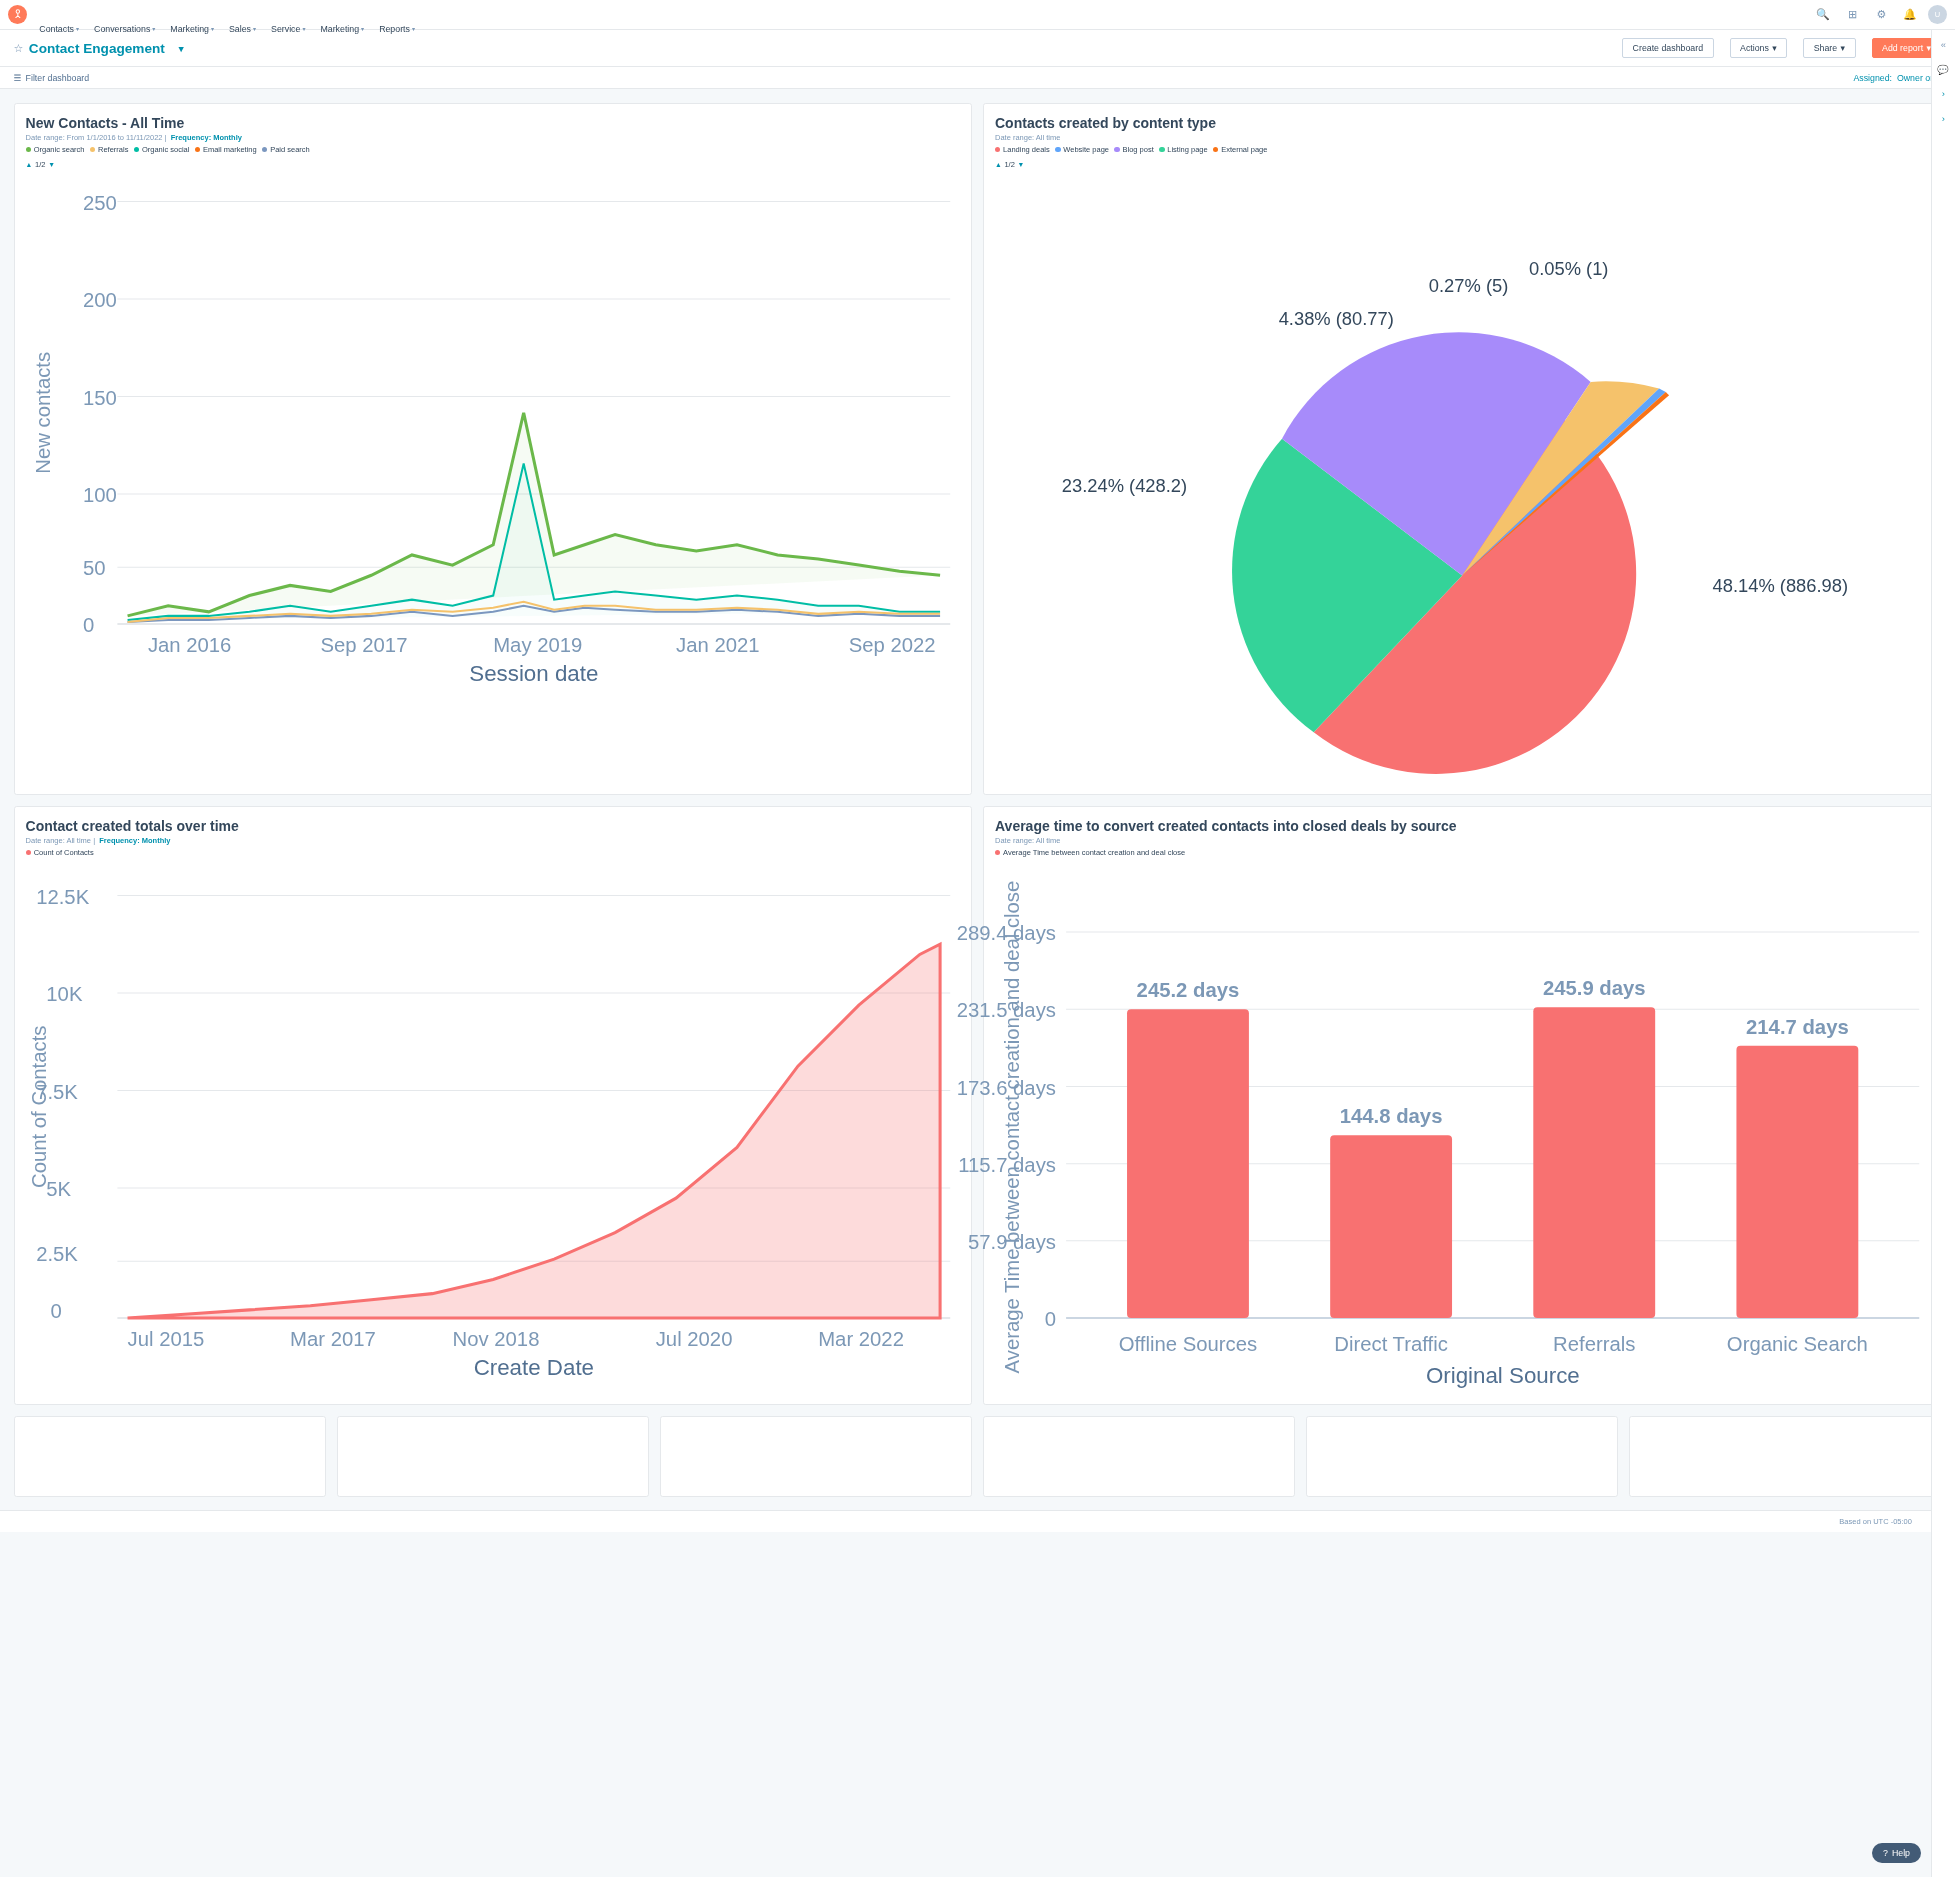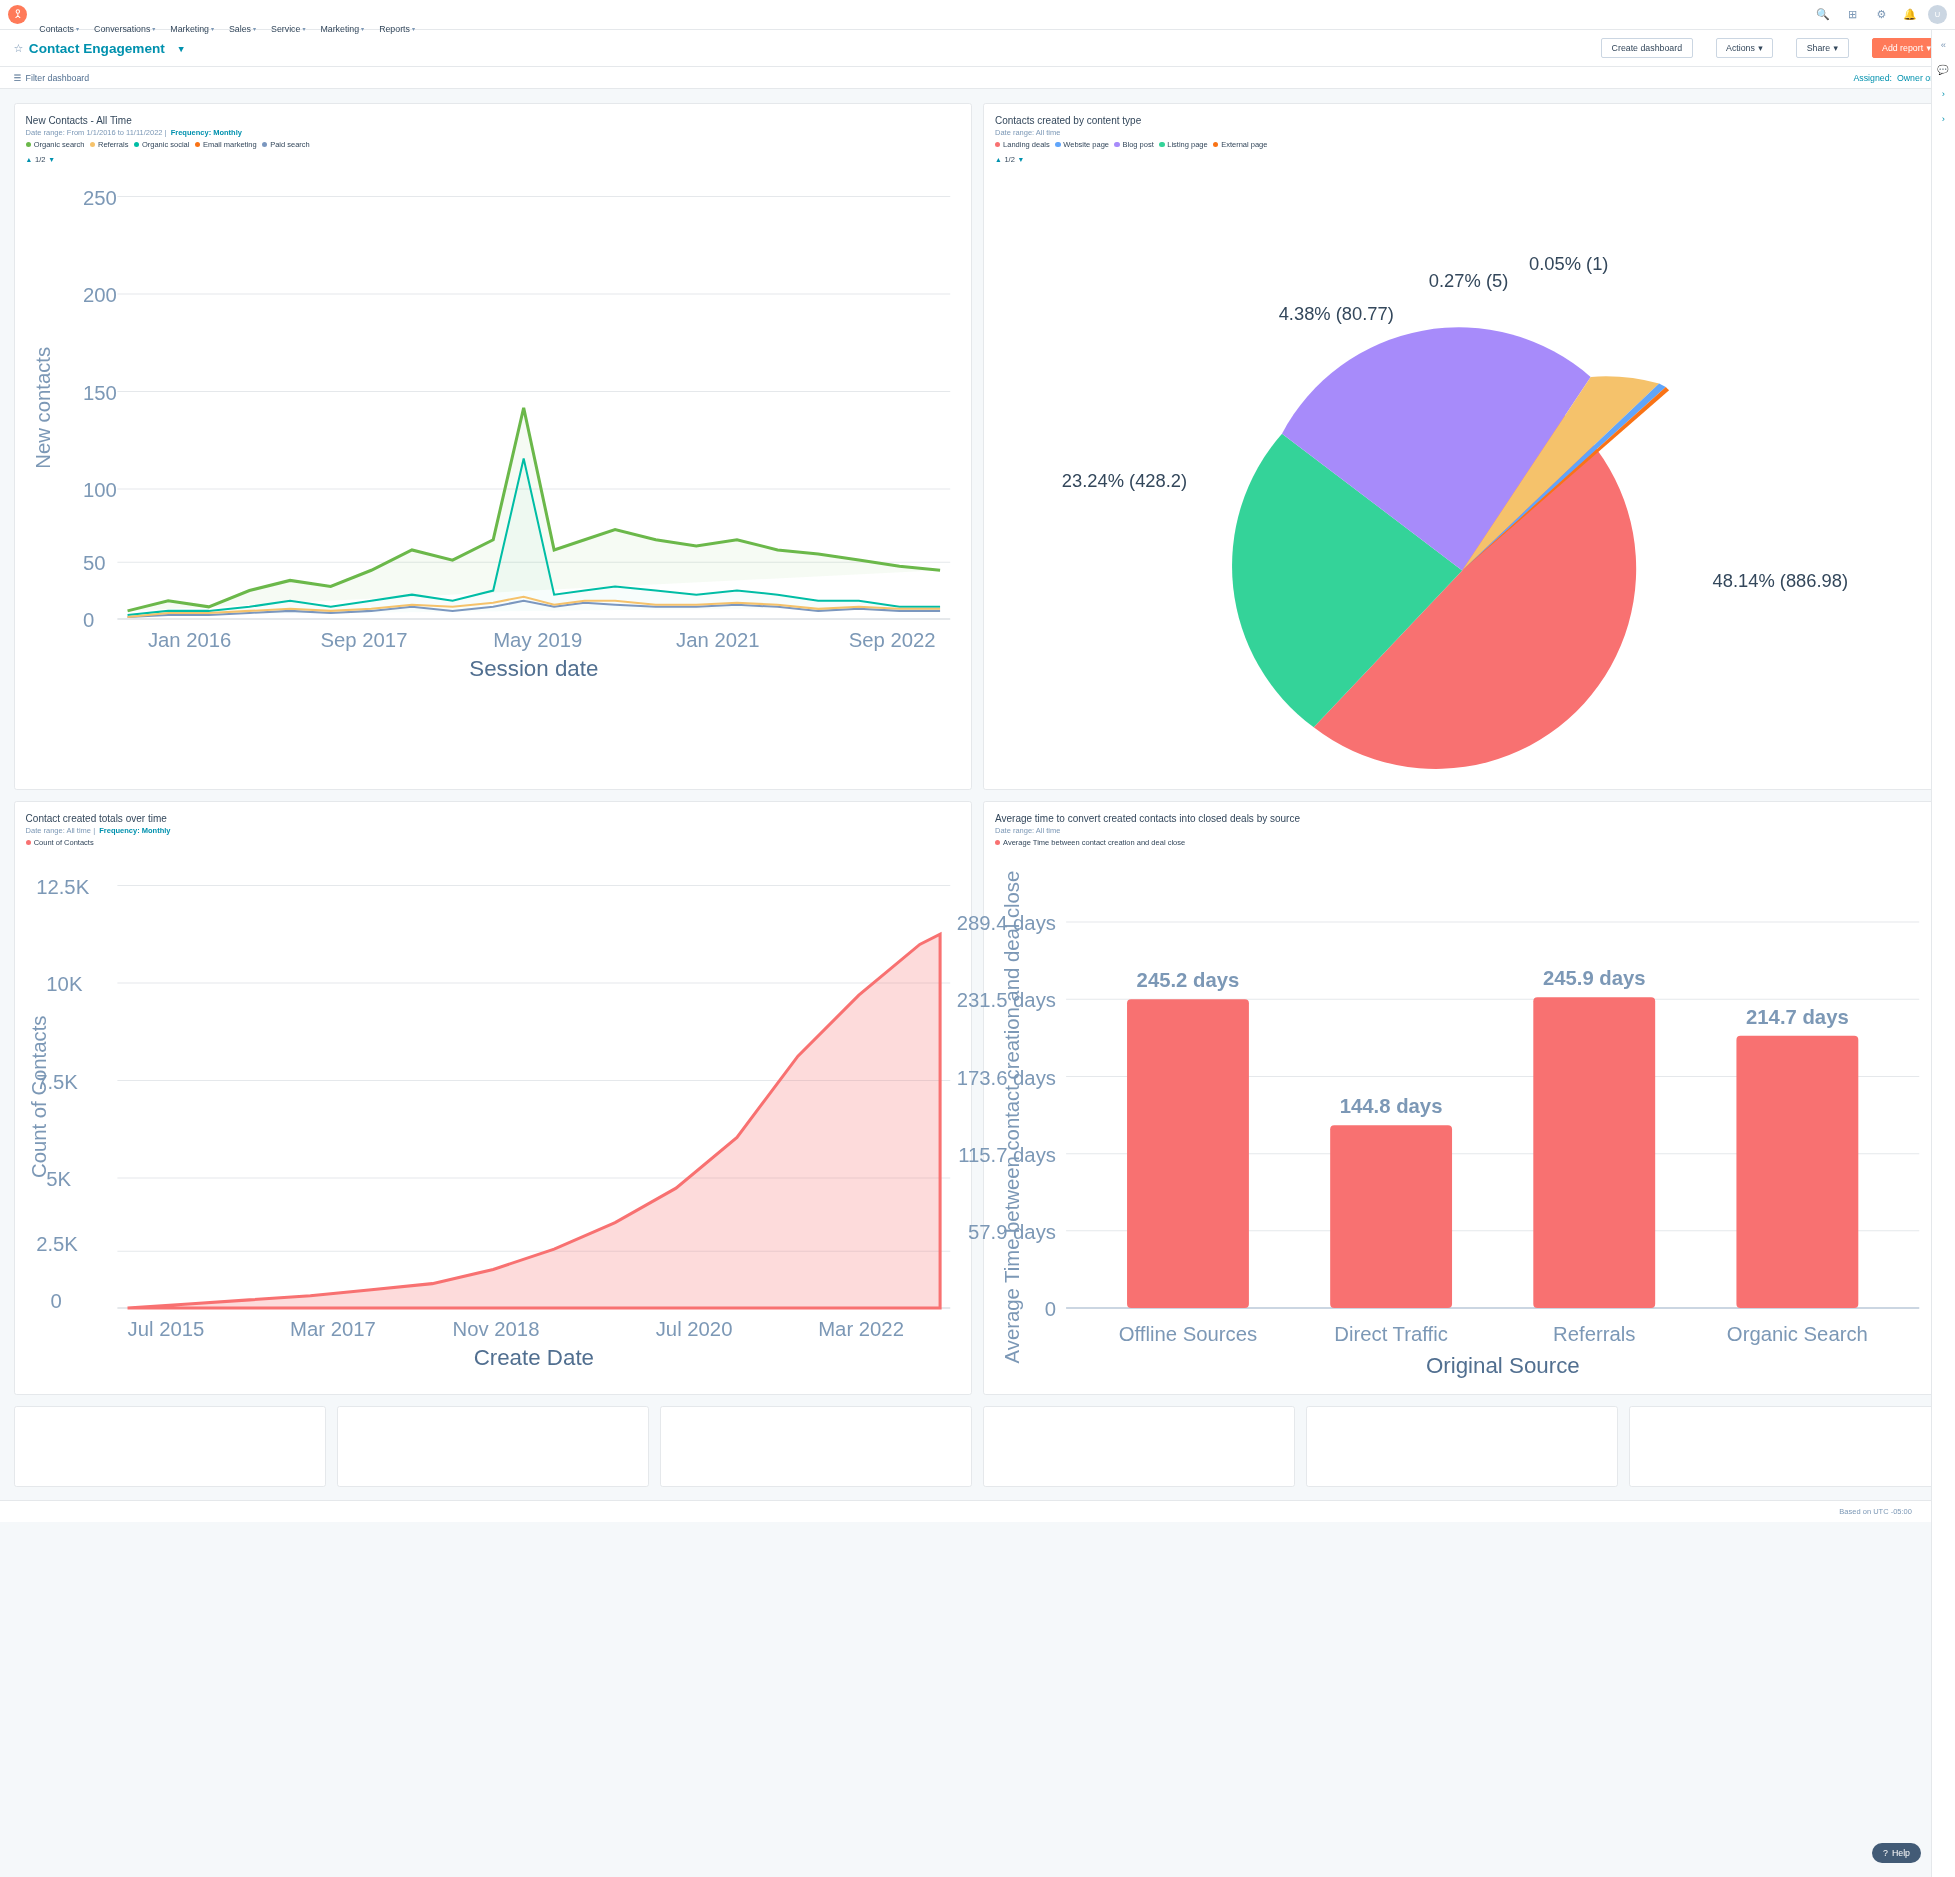--- a/index.html
+++ b/index.html
@@ -15,36 +15,36 @@
     .nav-actions { display: flex; align-items: center; gap: 6.8px; }
     .nav-icon { width: 22px; height: 22px; display: flex; align-items: center; justify-content: center; cursor: pointer; color: #7c98b6; border-radius: 2px; font-size: 11px; }
     .nav-avatar { width: 19px; height: 19px; border-radius: 50%; background: #cbd6e2; cursor: pointer; overflow: hidden; display: flex; align-items: center; justify-content: center; font-size: 7.5px; color: #fff; }
 
     
     .header { background: #fff; border-bottom: 0.7px solid #e5e8eb; padding: 8.1px 13.6px; display: flex; align-items: center; justify-content: space-between; }
     .header-left { display: flex; align-items: center; gap: 5.4px; }
     .star-icon { color: #7c98b6; font-size: 11px; cursor: pointer; }
     .dashboard-title { font-size: 13.6px; font-weight: 700; color: #0091ae; display: flex; align-items: center; gap: 14px; }
     .dashboard-title .dropdown-icon { font-size: 9.5px; color: #0091ae; }
-    .header-right { display: flex; gap: 23px; align-items: center; }
+    .header-right { display: flex; gap: 16px; align-items: center; }
     .btn { padding: 4.1px 9.5px; border-radius: 2px; font-size: 8.8px; cursor: pointer; display: flex; align-items: center; gap: 3.4px; font-weight: 500; }
     .btn-outline { border: 0.7px solid #cbd6e2; background: #fff; color: #33475b; }
     .btn-primary { background: #ff7a59; border: 0.7px solid #ff7a59; color: #fff; }
 
     
     .filter-bar { background: #fff; border-bottom: 0.7px solid #e5e8eb; padding: 5.4px 13.6px; display: flex; align-items: center; justify-content: space-between; }
     .filter-left { display: flex; align-items: center; gap: 4.1px; color: #516f90; font-size: 8.8px; cursor: pointer; }
     .filter-right { font-size: 8.8px; color: #516f90; }
     .filter-right span { color: #0091ae; font-weight: 500; cursor: pointer; }
 
     
     .main { padding: 13.6px; display: flex; flex-direction: column; gap: 11px; }
     .charts-row { display: grid; grid-template-columns: 1fr 1fr; gap: 11px; }
     .chart-card { background: #fff; border: 0.7px solid #e5e8eb; border-radius: 2.7px; padding: 11px; }
-    .chart-title { font-size: 10px; font-weight: 400; color: #33475b; margin-bottom: 2.7px; }
+    .chart-title { font-size: 14px; font-weight: 700; color: #33475b; margin-bottom: 2.7px; }
     .chart-meta { font-size: 7.5px; color: #7c98b6; margin-bottom: 2.7px; }
     .chart-meta a { color: #0091ae; text-decoration: none; font-weight: bold; }
     .legend { display: flex; flex-wrap: wrap; gap: 5.4px; margin-bottom: 5.4px; align-items: center; }
     .legend-item { display: flex; align-items: center; gap: 2.7px; font-size: 7.5px; color: #33475b; }
     .legend-dot { width: 5.4px; height: 5.4px; border-radius: 50%; display: inline-block; }
     .pagination { display: flex; align-items: center; gap: 2.7px; font-size: 7.5px; color: #33475b; }
     .pag-arrow { font-size: 6.8px; cursor: pointer; color: #0091ae; }
 
     
     .chart-area { position: relative; }

